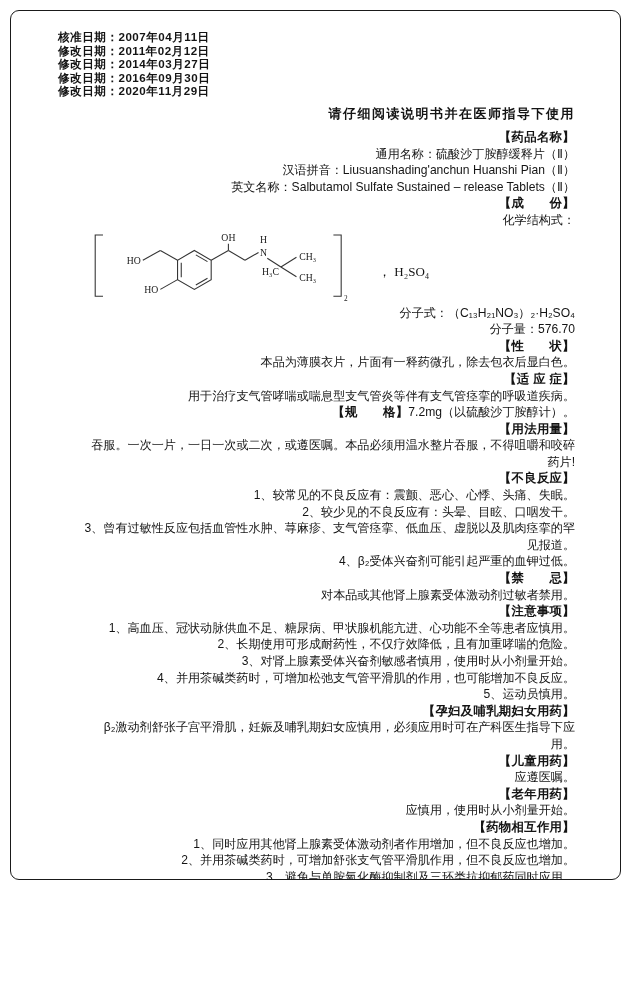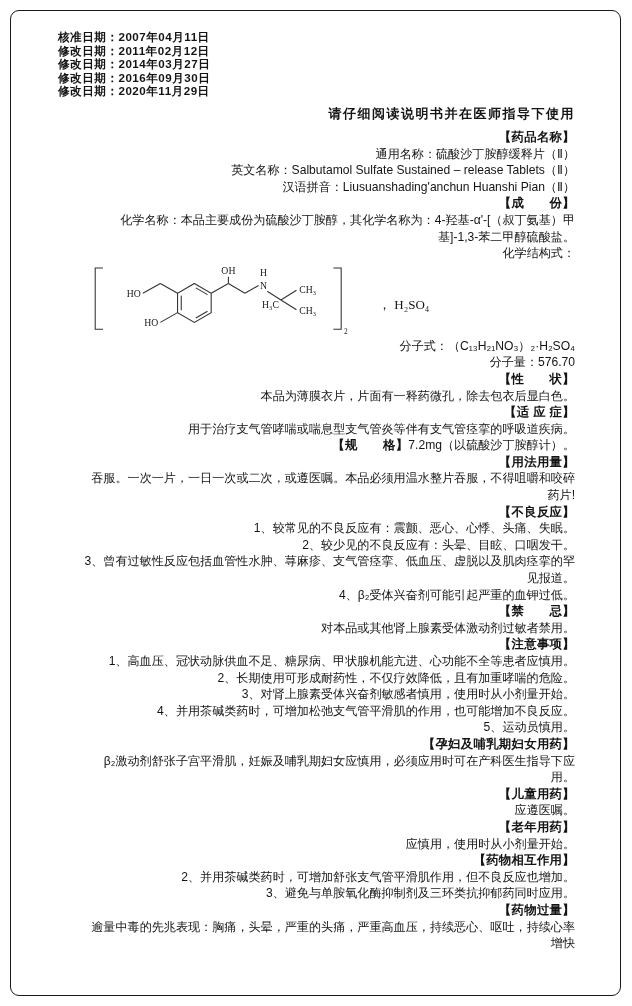--- a/index.html
+++ b/index.html
@@ -2,21 +2,21 @@
 <html><head>
 <meta charset="utf-8">
 <style>
   html,body{margin:0;padding:0;}
   body{
     width:632px;height:1006px;background:#ffffff;position:relative;
     font-family:"Liberation Sans","DejaVu Sans",sans-serif;color:#141414;
     -webkit-font-smoothing:antialiased;
   }
   .frame{
-    position:absolute;left:10px;top:10px;width:611px;height:986px;
+    position:absolute;left:10px;top:10px;width:611px;height:870px;
     border:1.5px solid #1a1a1a;border-radius:9px;box-sizing:border-box;
     padding:16px 45px 0 47px;overflow:hidden;
   }
   
   .dates{margin-top:3px;}
   .drow{font-size:11.6px;line-height:13.6px;font-weight:bold;letter-spacing:.5px;}
   
   .banner{
     margin-top:9px;height:30px;position:relative;
     background:linear-gradient(to right,#262626 0%,#3a3a3a 22%,#5a5a5a 45%,#8e8e8e 65%,#c3c3c3 84%,#dadada 100%);
@@ -61,25 +61,24 @@
     <div class="drow"><span>修改日期：</span><span>2020年11月29日</span></div>
   </div>
 
 
   <div class="notice">请仔细阅读说明书并在医师指导下使用</div>
 
   <div class="doc">
 
     <p class="hd">【药品名称】</p>
     <p class="body">通用名称：硫酸沙丁胺醇缓释片（Ⅱ）</p>
+    <p class="body">汉语拼音：Liusuanshading'anchun Huanshi Pian（Ⅱ）</p>
     <p class="body">英文名称：Salbutamol Sulfate Sustained – release Tablets（Ⅱ）</p>
-    <p class="body">汉语拼音：Liusuanshading'anchun Huanshi Pian（Ⅱ）</p>
 
     <p class="hd">【成　　份】</p>
-    <p class="body">化学名称：本品主要成份为硫酸沙丁胺醇，其化学名称为：4-羟基-α'-[（叔丁氨基）甲基]-1,3-苯二甲醇硫酸盐。</p>
     <p class="body">化学结构式：</p>
 
     <div class="structfig">
       <svg class="chem" width="286" height="70" viewBox="0 0 293 72">
 
         <path d="M21,3 L13,3 L13,66 L21,66"></path>
         <path d="M258,3 L266,3 L266,66 L258,66"></path>
         <text class="sub" x="269" y="71">2</text>
 
         <text x="60" y="33" text-anchor="end">HO</text>
@@ -144,20 +143,21 @@
     <p class="hd">【孕妇及哺乳期妇女用药】</p>
     <p class="body">β₂激动剂舒张子宫平滑肌，妊娠及哺乳期妇女应慎用，必须应用时可在产科医生指导下应用。</p>
 
     <p class="hd">【儿童用药】</p>
     <p class="body">应遵医嘱。</p>
 
     <p class="hd">【老年用药】</p>
     <p class="body">应慎用，使用时从小剂量开始。</p>
 
     <p class="hd">【药物相互作用】</p>
+    <p class="body">1、同时应用其他肾上腺素受体激动剂者作用增加，但不良反应也增加。</p>
     <p class="body">2、并用茶碱类药时，可增加舒张支气管平滑肌作用，但不良反应也增加。</p>
     <p class="body">3、避免与单胺氧化酶抑制剂及三环类抗抑郁药同时应用。</p>
 
     <p class="hd">【药物过量】</p>
     <p class="body">逾量中毒的先兆表现：胸痛，头晕，严重的头痛，严重高血压，持续恶心、呕吐，持续心率增快</p>
 
   </div>
 </div>
 
 </body></html>

